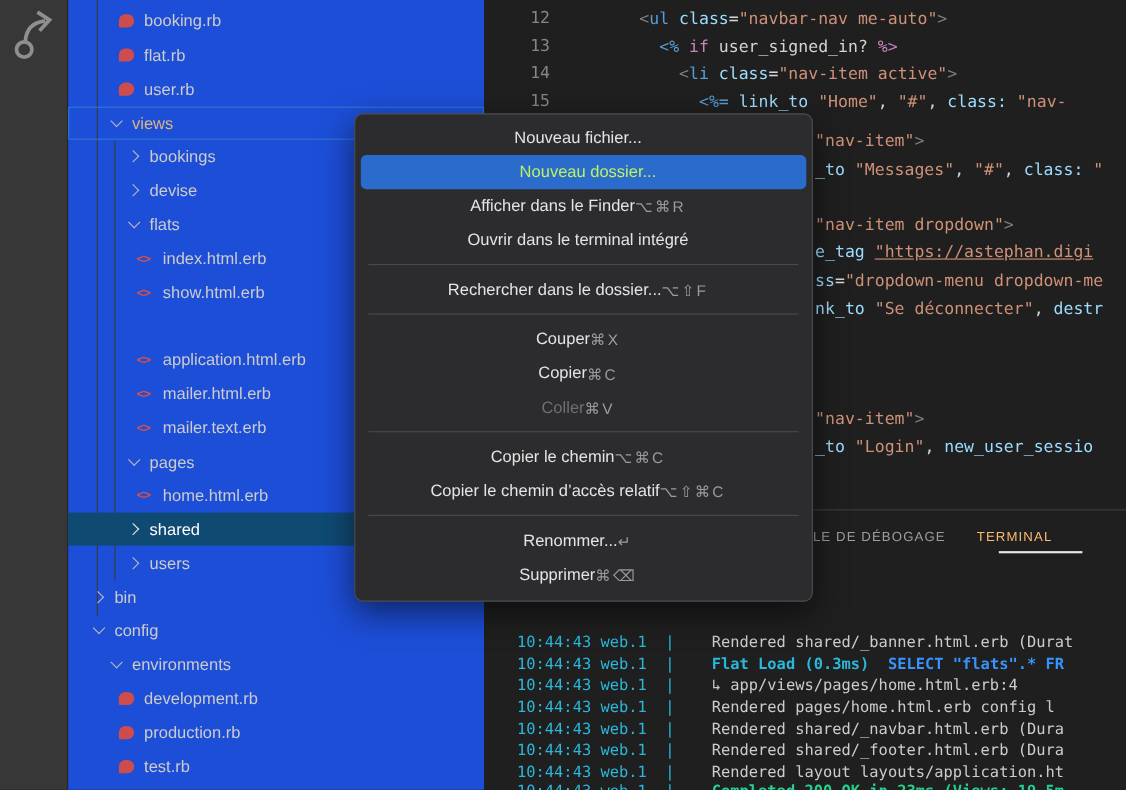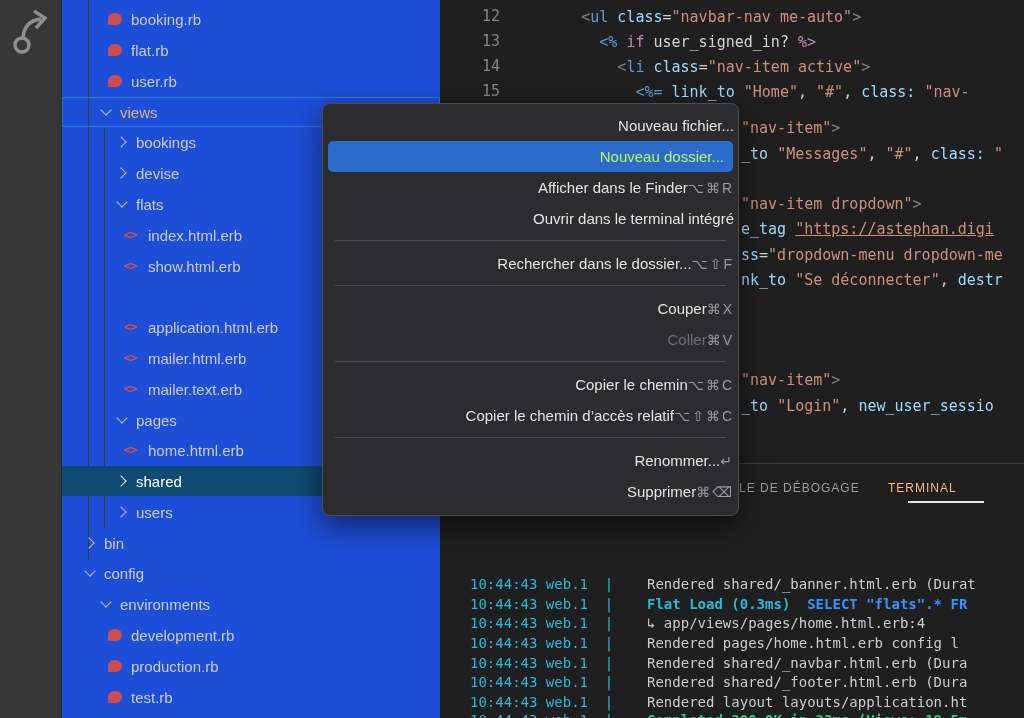--- a/index.html
+++ b/index.html
@@ -56,22 +56,22 @@
   #tab-debug-console { left:690px; color:#9d9da2; }
   #tab-terminal { left:888px; color:#fdba74; }
   #tab-terminal-underline { left:908px; top:501px; width:76px; height:2px; background:#e6e6e6; }
   .termline { position:absolute; left:470px; height:19px; line-height:19px;
               font:14px "DejaVu Sans Mono", monospace; white-space:pre; }
 
   
   #context-menu { left:322px; top:103px; width:417px; background:#2c2c2e;
                   border:1px solid #4e4e50; border-radius:8px; z-index:50;
                   box-shadow:0 10px 30px rgba(0,0,0,.55); padding:6px 0 8px 0; }
-  .menu-item { height:31px; display:flex; align-items:center; justify-content:flex-end;
-               padding:0 4px 0 22px; color:#e4e4e4; font-size:15px; cursor:pointer; }
+  .menu-item { height:31px; display:flex; align-items:center; justify-content:center;
+               padding:0 32px 0 22px; color:#e4e4e4; font-size:15px; cursor:pointer; }
   .menu-item .sc { color:#9b9b9e; letter-spacing:2px; font-size:14px; }
   .menu-item.hl { background:#2a6bcb; border-radius:5px; margin:0 5px;
                   padding-left:17px; padding-right:9px; color:#bef264; }
   .menu-item.disabled { color:#707073; cursor:default; }
   .menu-sep { height:1px; background:#4b4b4d; margin:6px 12px 7px 12px; }
 </style>
 </head>
 <body>
 
 <div id="left-rail" class="abs">
@@ -235,20 +235,24 @@
   <div class="menu-sep"></div>
   <div class="menu-item">
       <span>Rechercher dans le dossier...</span>
       <span class="sc">⌥⇧F</span>
     </div>
   <div class="menu-sep"></div>
   <div class="menu-item">
       <span>Couper</span>
       <span class="sc">⌘X</span>
     </div>
+  <div class="menu-item">
+      <span>Copier</span>
+      <span class="sc">⌘C</span>
+    </div>
   <div class="menu-item disabled">
       <span>Coller</span>
       <span class="sc">⌘V</span>
     </div>
   <div class="menu-sep"></div>
   <div class="menu-item">
       <span>Copier le chemin</span>
       <span class="sc">⌥⌘C</span>
     </div>
   <div class="menu-item">

